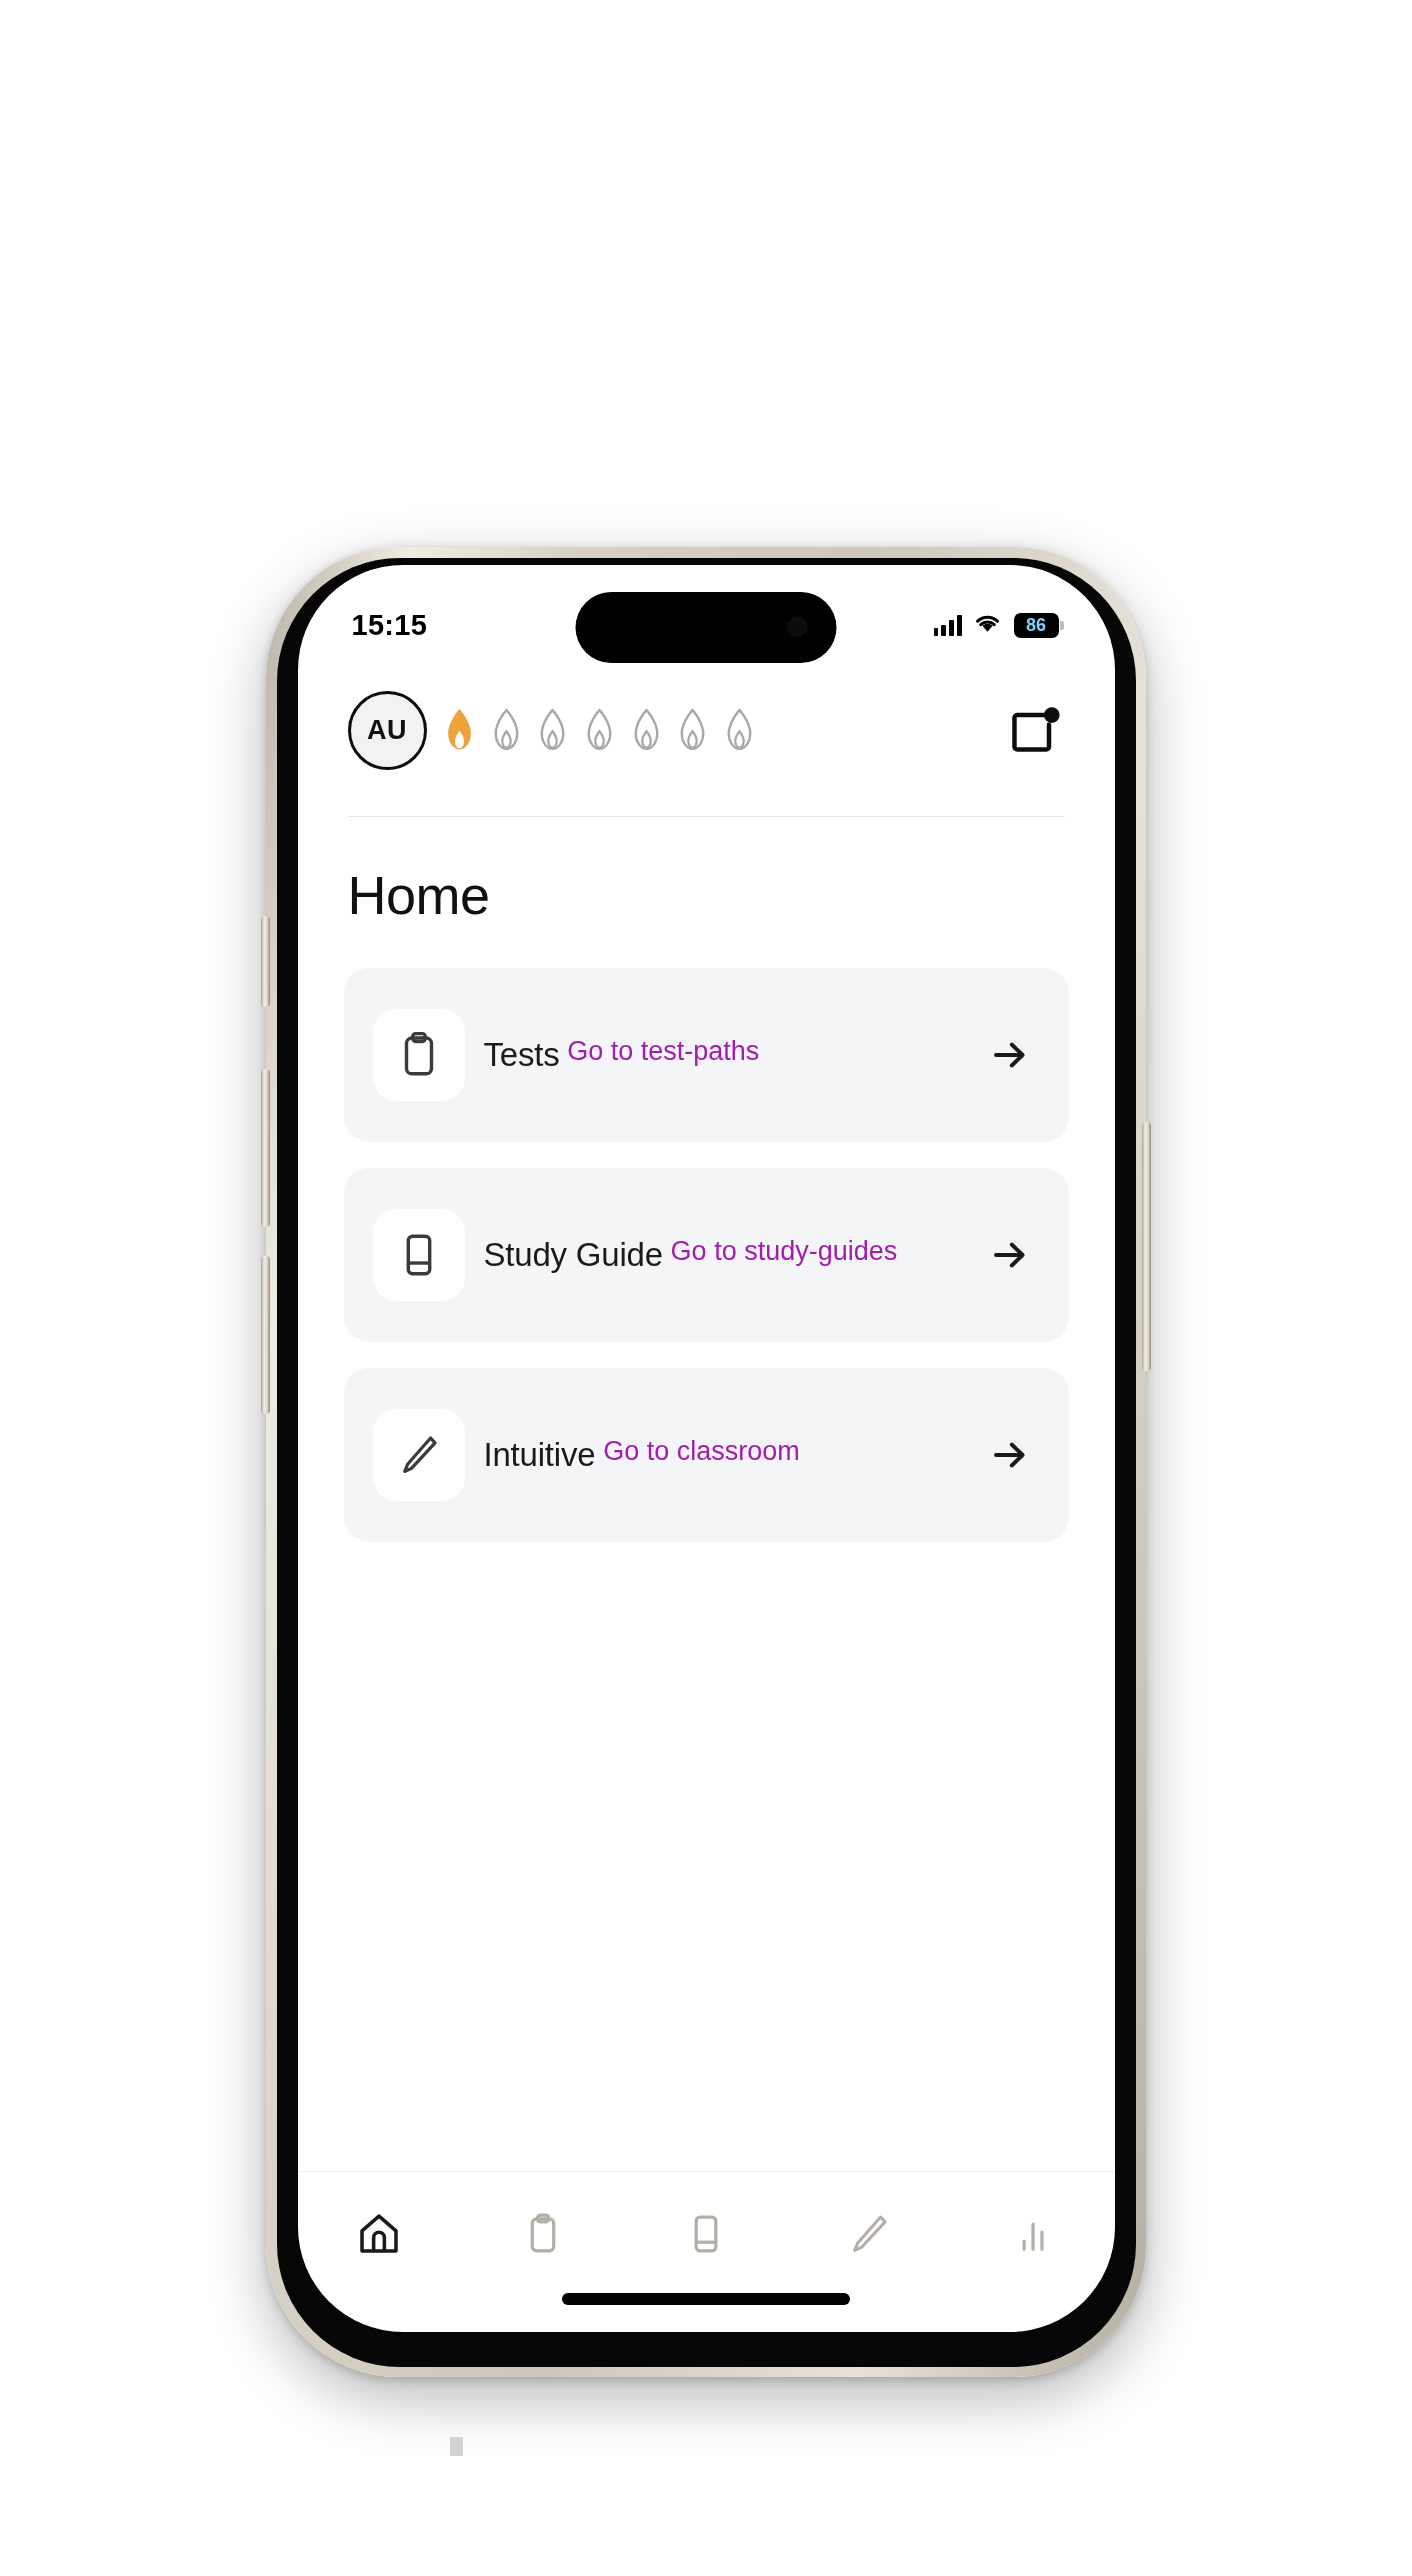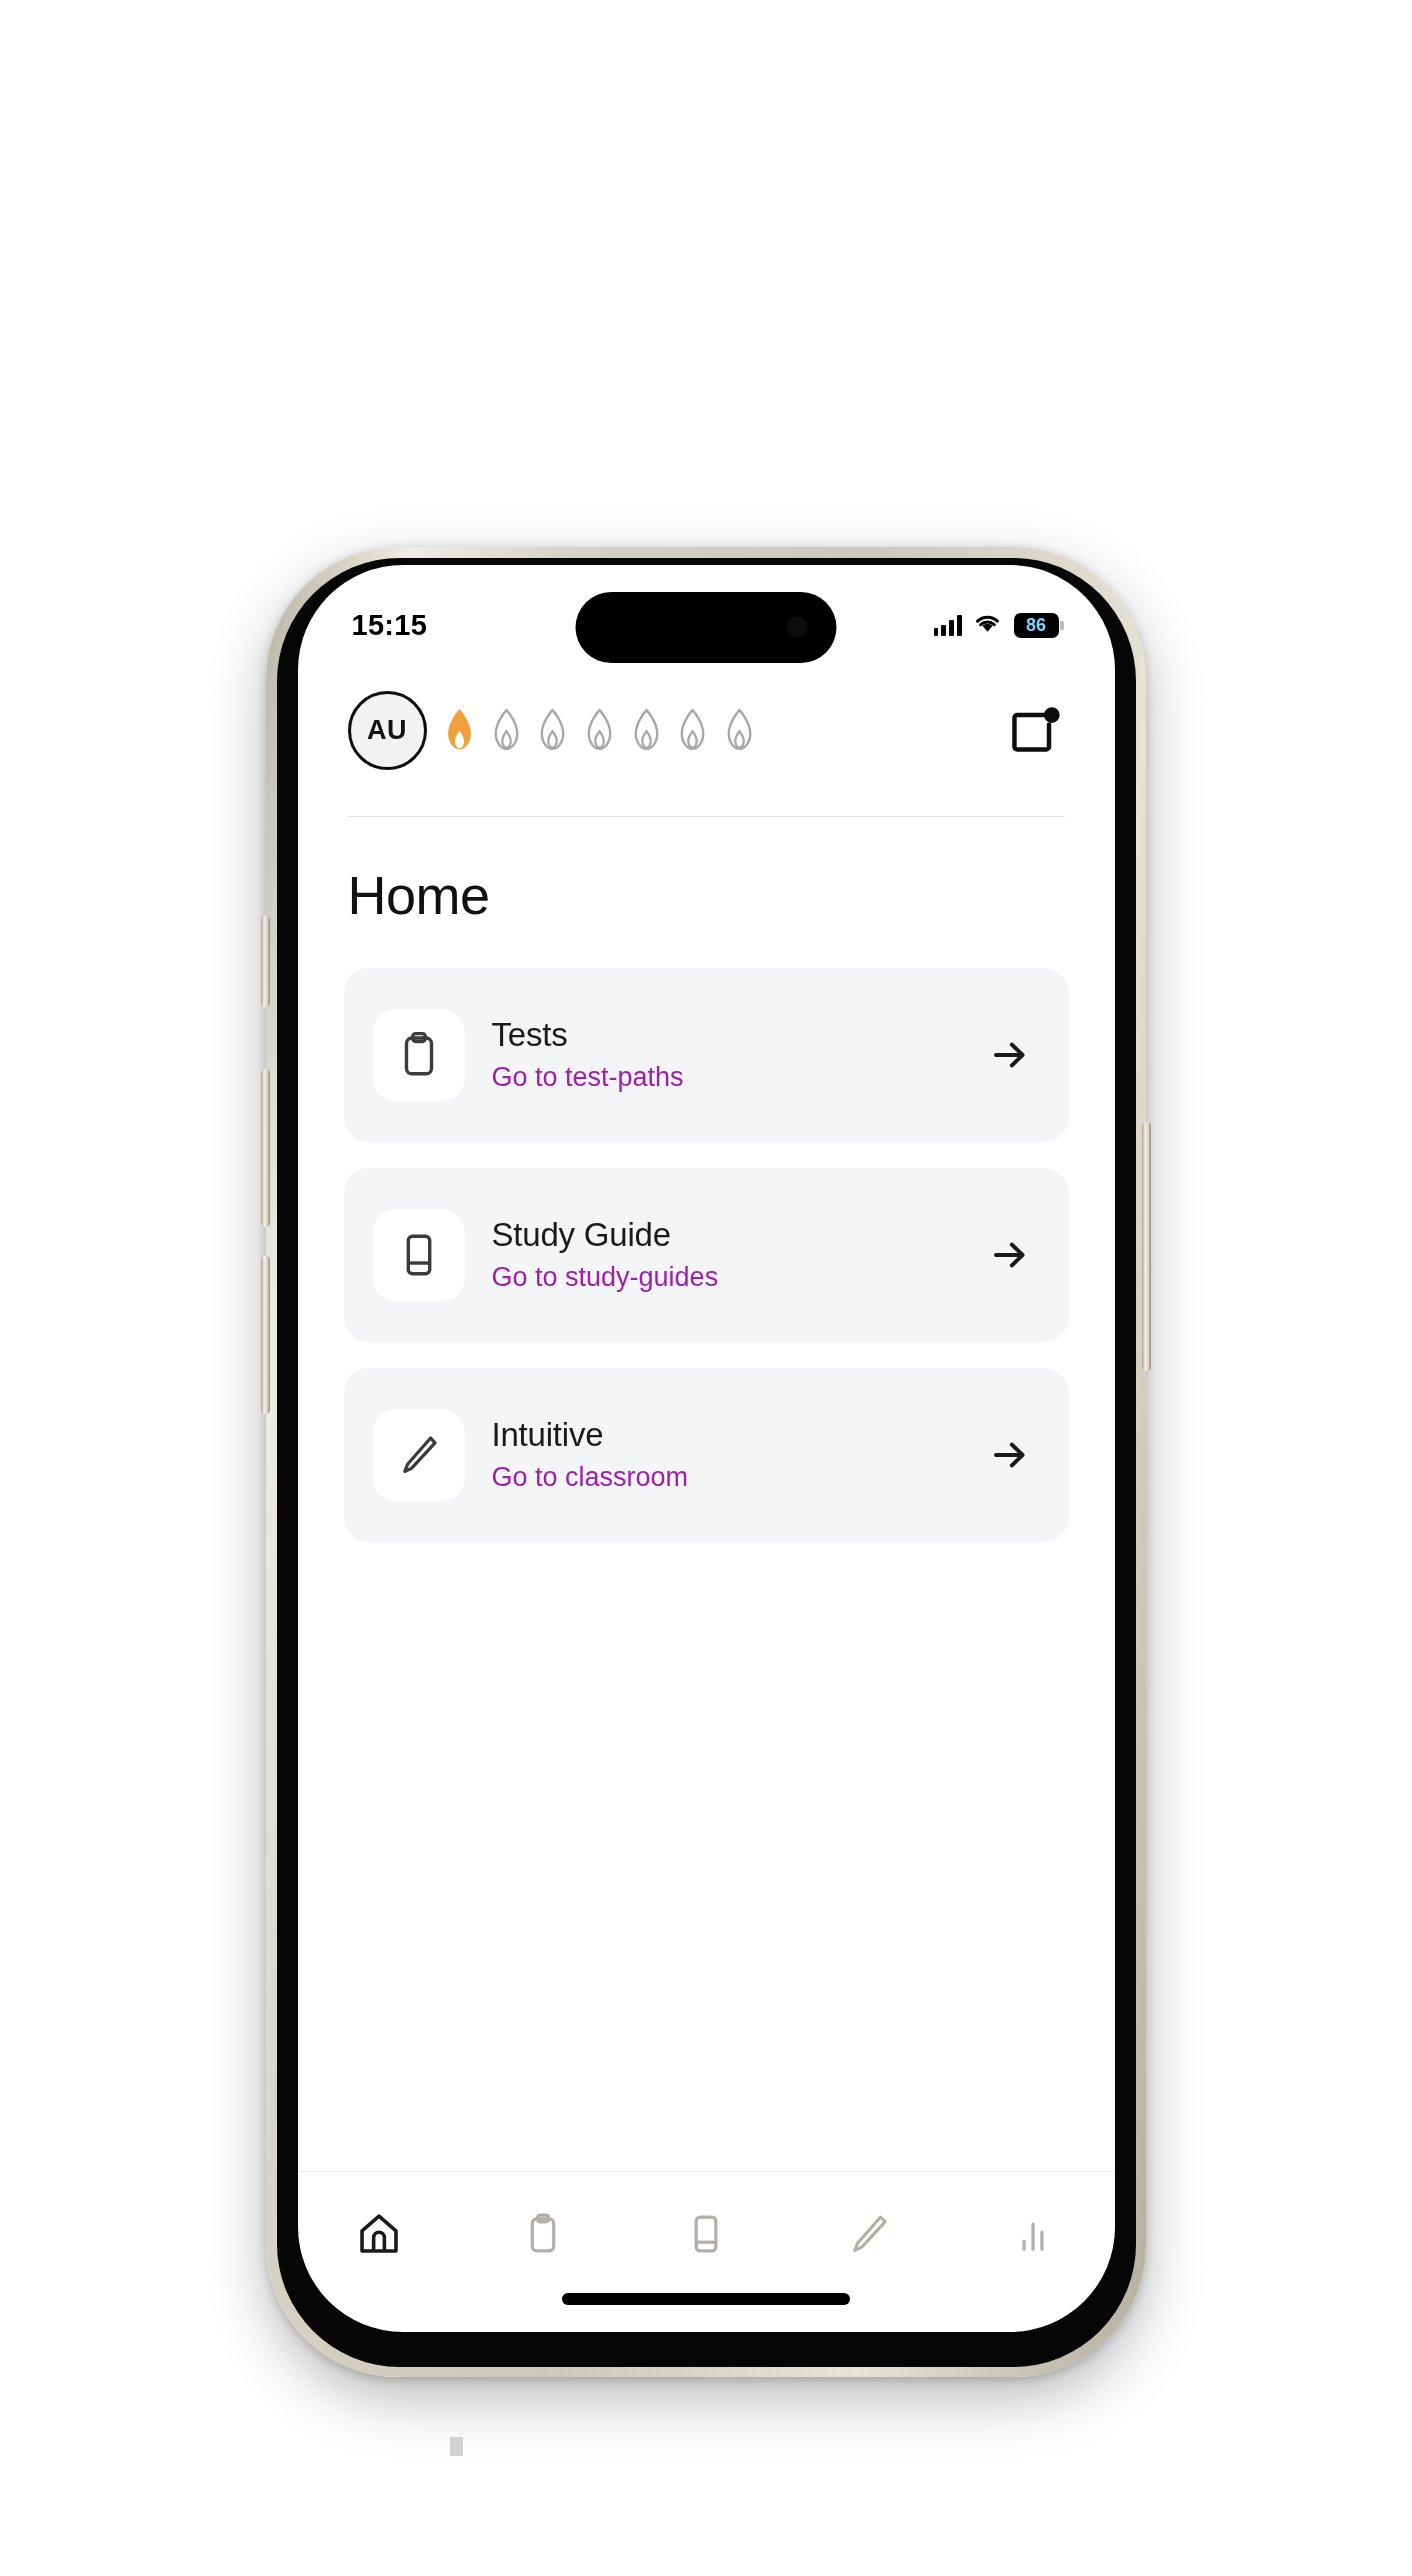--- a/index.html
+++ b/index.html
@@ -221,23 +221,23 @@
   }
   .card-icon {
     width: 92px; height: 92px;
     background: #fff;
     border-radius: 23px;
     display: flex; align-items: center; justify-content: center;
     flex: 0 0 auto;
   }
   .card-text {
     flex: 1 1 auto;
-    margin-left: 27px;
-    display: flex;
-    flex-direction: column;
+    margin-left: 19px;
+    display: flex;
+    flex-direction: row;
     gap: 7.7px;
   }
   .card-title {
     font-size: 33px;
     color: #1a1a1a;
     font-weight: 400;
     letter-spacing: -0.2px;
   }
   .card-sub {
     font-size: 27px;

